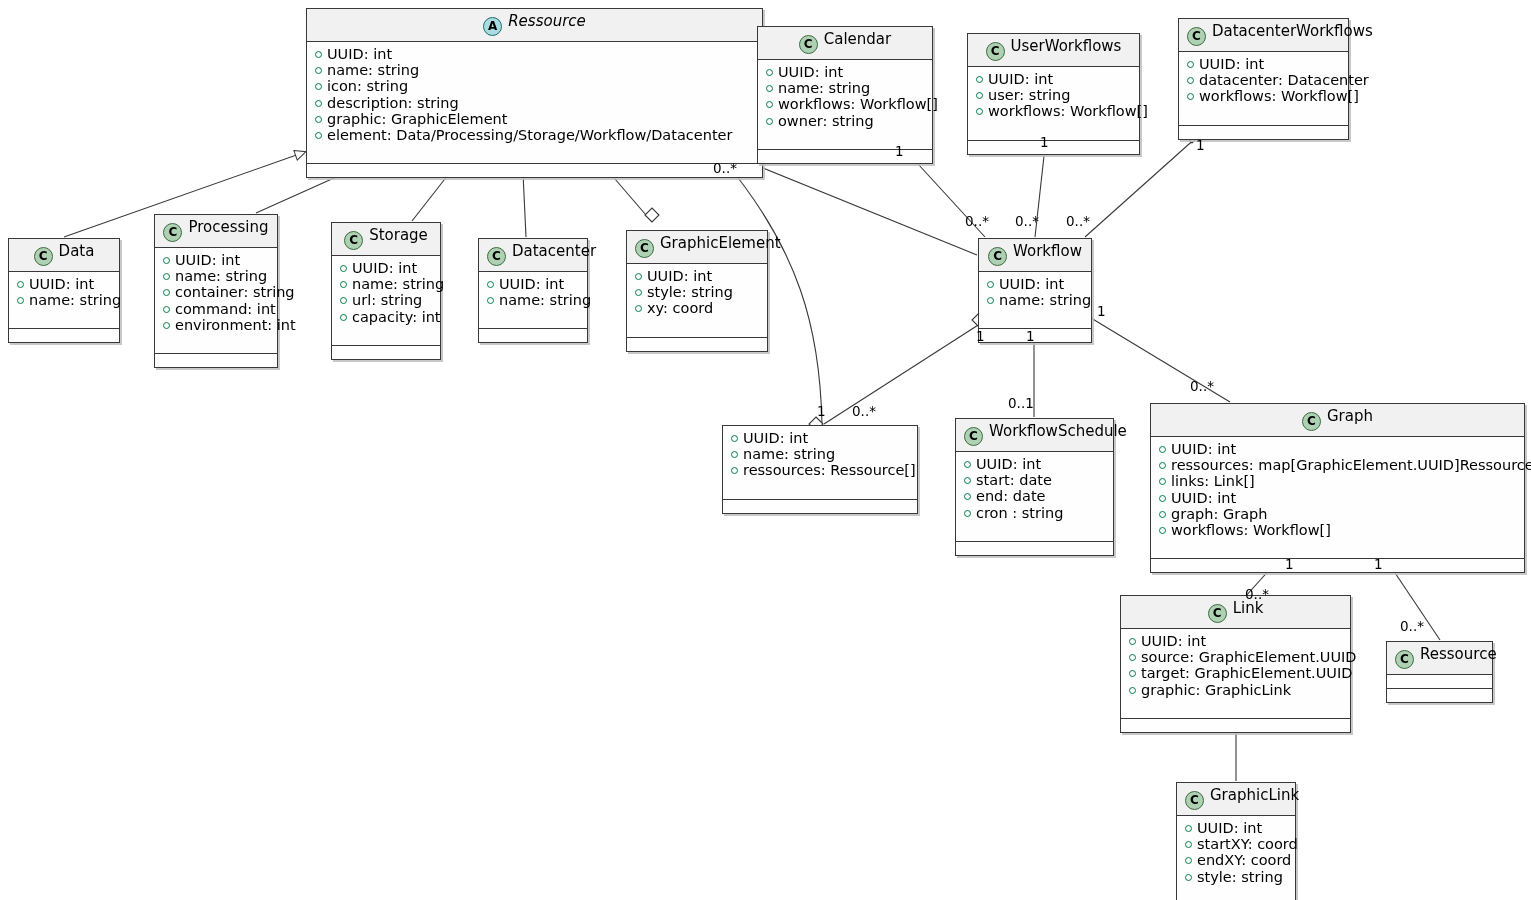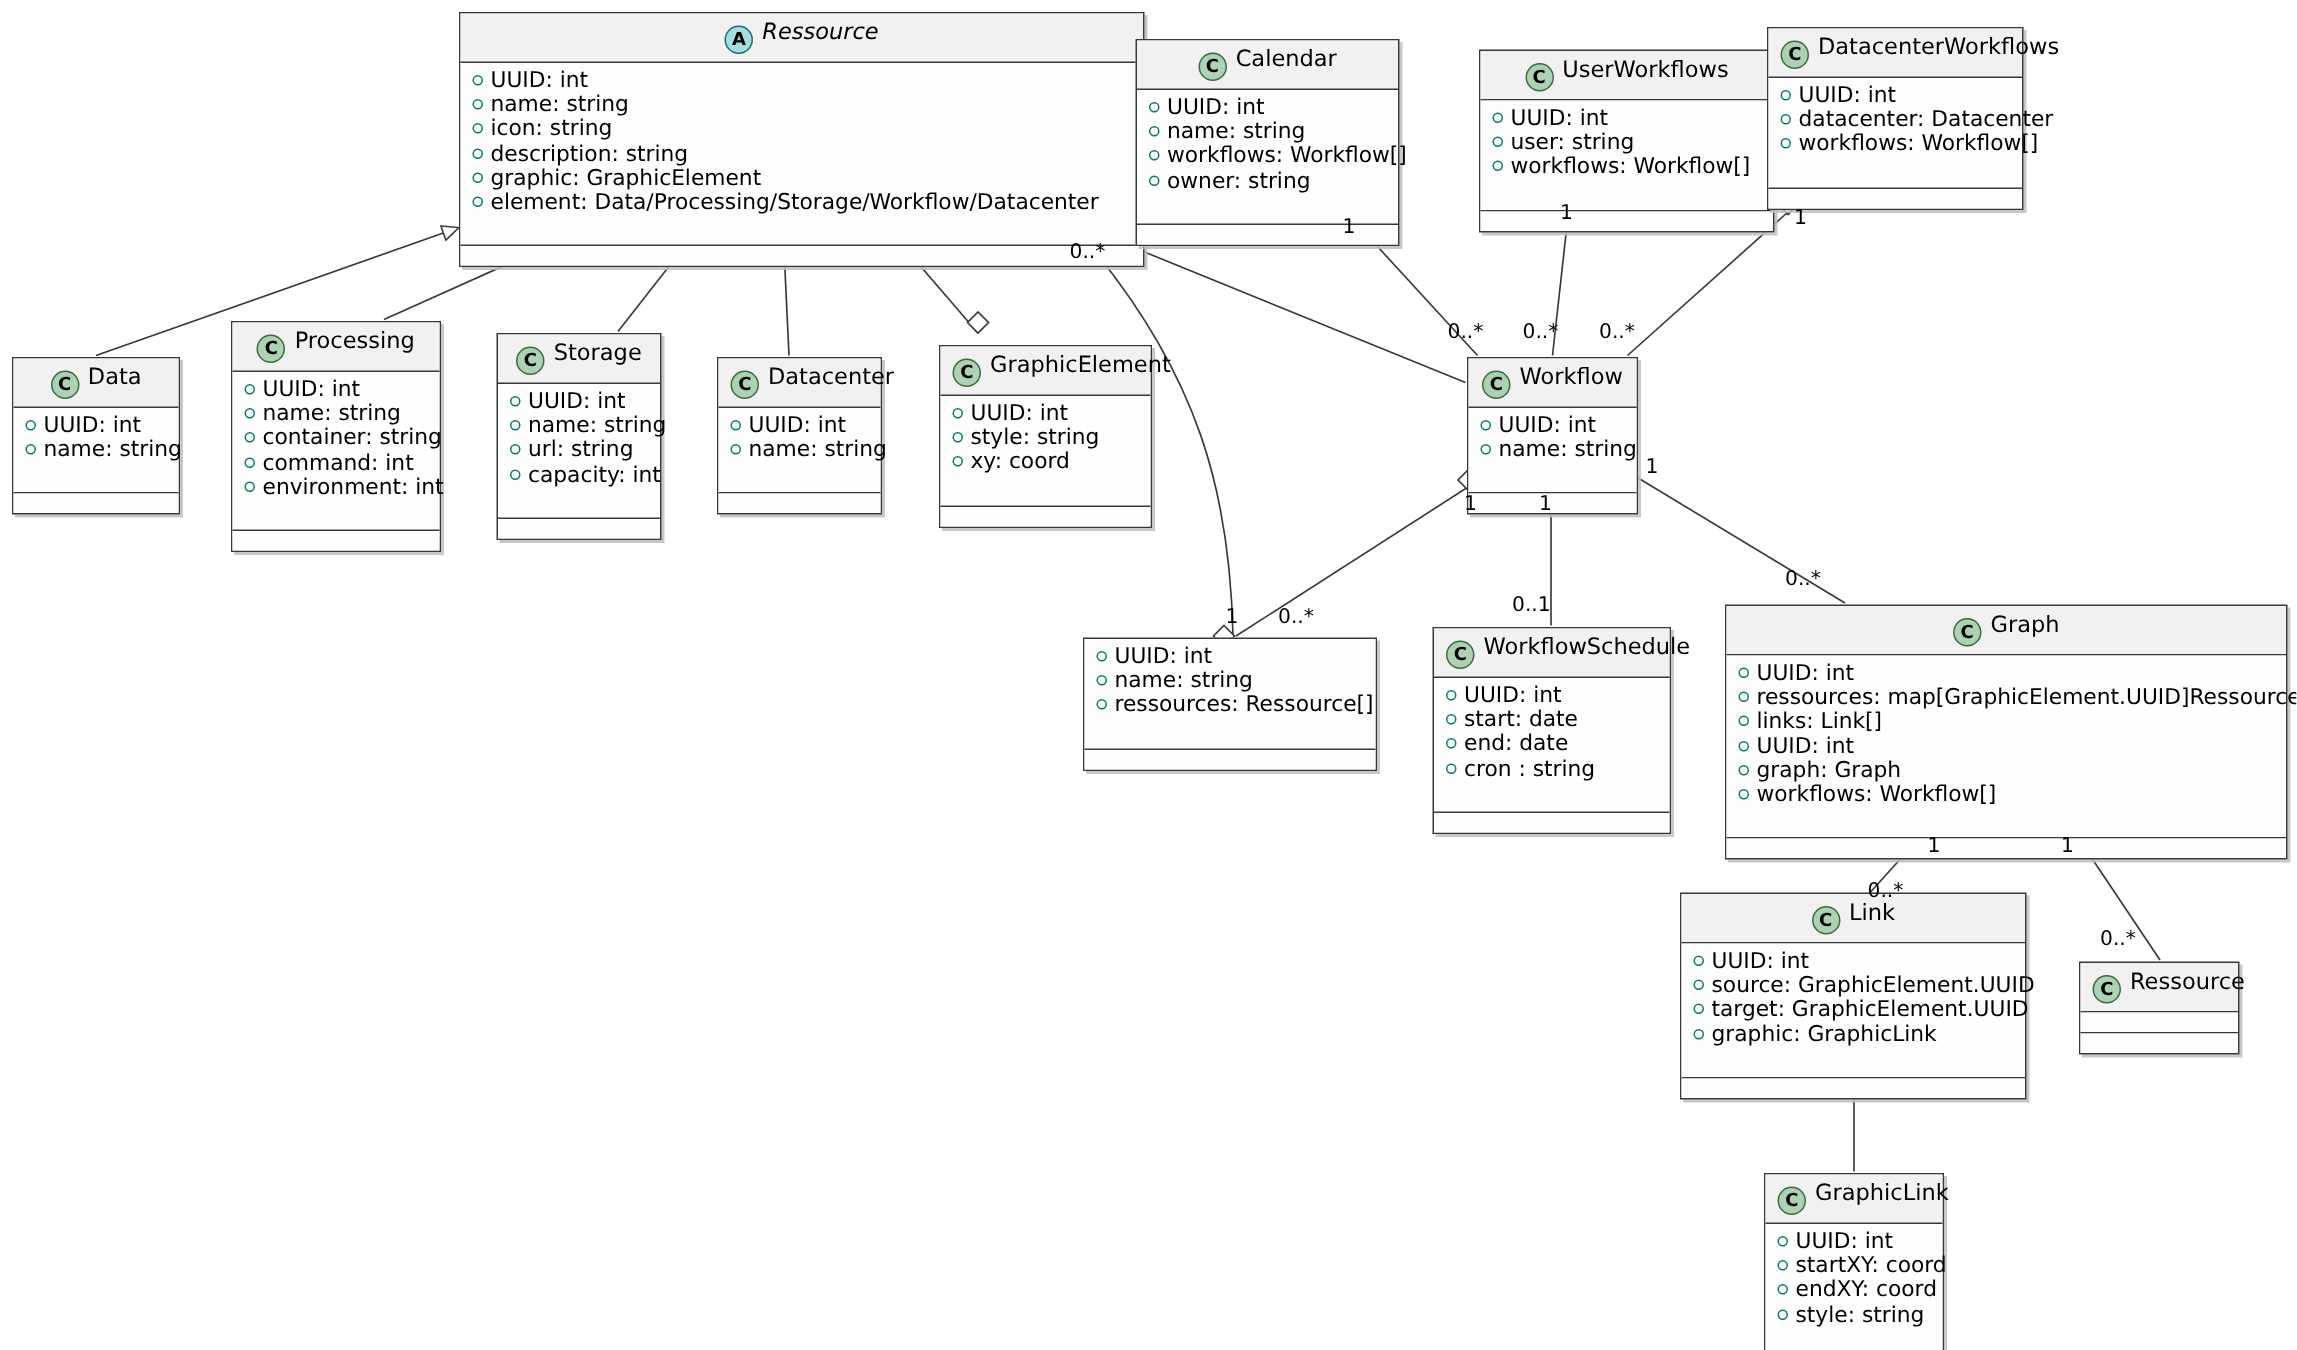--- a/index.html
+++ b/index.html
@@ -172,21 +172,21 @@
       <div class="umlclass" style="left: 757px; top: 26px; width: 176px;">
         <div class="hdr"><span class="badge">C</span><span class="cname">Calendar</span></div>
         <div class="attrs">
           <div class="attr"><span class="vis"></span><span>UUID: int</span></div>
           <div class="attr"><span class="vis"></span><span>name: string</span></div>
           <div class="attr"><span class="vis"></span><span>workflows: Workflow[]</span></div>
           <div class="attr"><span class="vis"></span><span>owner: string</span></div>
         </div>
         <div class="methods"></div>
       </div>
-      <div class="umlclass" style="left: 967px; top: 33px; width: 197px; margin-left: 19px;">
+      <div class="umlclass" style="left: 967px; top: 33px; width: 173px;">
         <div class="hdr"><span class="badge">C</span><span class="cname">UserWorkflows</span></div>
         <div class="attrs">
           <div class="attr"><span class="vis"></span><span>UUID: int</span></div>
           <div class="attr"><span class="vis"></span><span>user: string</span></div>
           <div class="attr"><span class="vis"></span><span>workflows: Workflow[]</span></div>
         </div>
         <div class="methods"></div>
       </div>
       <div class="umlclass" style="left: 1178px; top: 18px; width: 171px;">
         <div class="hdr"><span class="badge">C</span><span class="cname">DatacenterWorkflows</span></div>
@@ -198,21 +198,21 @@
         <div class="methods"></div>
       </div>
       <div class="umlclass" style="left: 8px; top: 238px; width: 112px;">
         <div class="hdr"><span class="badge">C</span><span class="cname">Data</span></div>
         <div class="attrs">
           <div class="attr"><span class="vis"></span><span>UUID: int</span></div>
           <div class="attr"><span class="vis"></span><span>name: string</span></div>
         </div>
         <div class="methods"></div>
       </div>
-      <div class="umlclass" style="left: 154px; top: 214px; width: 140px;">
+      <div class="umlclass" style="left: 154px; top: 214px; width: 124px;">
         <div class="hdr"><span class="badge">C</span><span class="cname">Processing</span></div>
         <div class="attrs">
           <div class="attr"><span class="vis"></span><span>UUID: int</span></div>
           <div class="attr"><span class="vis"></span><span>name: string</span></div>
           <div class="attr"><span class="vis"></span><span>container: string</span></div>
           <div class="attr"><span class="vis"></span><span>command: int</span></div>
           <div class="attr"><span class="vis"></span><span>environment: int</span></div>
         </div>
         <div class="methods"></div>
       </div>

